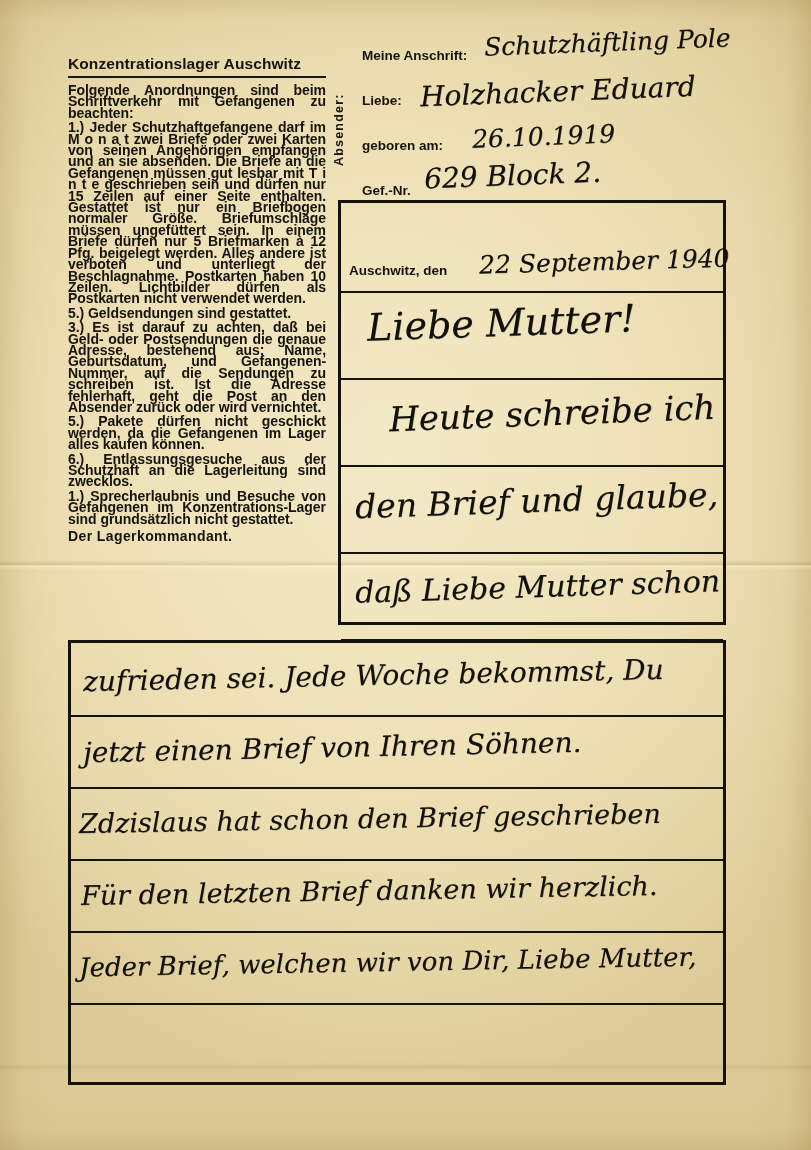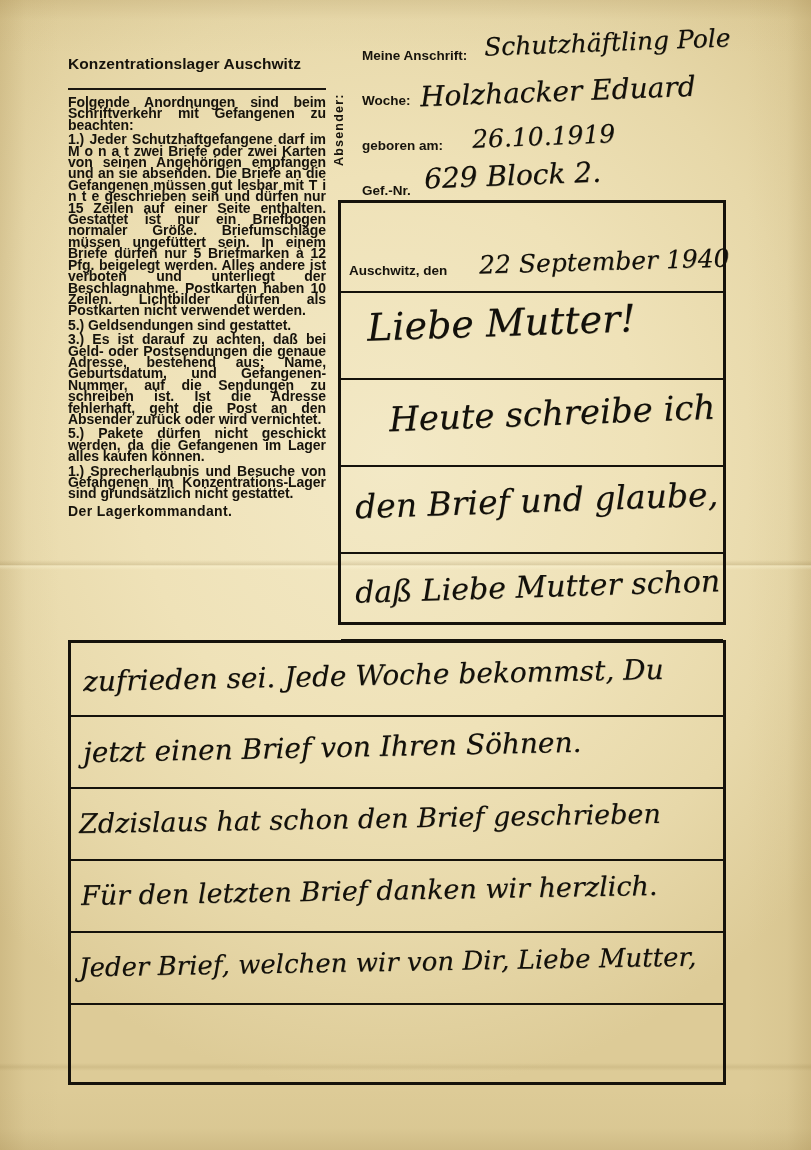--- a/index.html
+++ b/index.html
@@ -57,21 +57,21 @@
     position: absolute;
     left: 68px;
     top: 55px;
     width: 258px;
   }
   .regs-title {
     font-weight: bold;
     font-size: 15.5px;
     letter-spacing: 0.1px;
     border-bottom: 2px solid #1b1710;
-    padding-bottom: 15px;
+    padding-bottom: 3px;
     margin-bottom: 7px;
     white-space: nowrap;
   }
   .regs p {
     margin: 0 0 3px 0;
     font-size: 14px;
     line-height: 11.4px;
     text-align: justify;
     font-weight: bold;
     letter-spacing: -0.05px;
@@ -183,37 +183,38 @@
 <div class="fold"></div>
 <div class="fold2"></div>
 
 <div class="regs">
   <div class="regs-title">Konzentrationslager  Auschwitz</div>
   <p>Folgende Anordnungen sind beim Schriftverkehr mit Gefangenen zu beachten:</p>
   <p>1.) Jeder Schutzhaftgefangene darf im M o n a t zwei Briefe oder zwei Karten von seinen Angehörigen empfangen und an sie absenden. Die Briefe an die Gefangenen müssen gut lesbar mit T i n t e geschrieben sein und dürfen nur 15 Zeilen auf einer Seite enthalten. Gestattet ist nur ein Briefbogen normaler Größe. Briefumschläge müssen ungefüttert sein. In einem Briefe dürfen nur 5 Briefmarken à 12 Pfg. beigelegt werden. Alles andere ist verboten und unterliegt der Beschlagnahme. Postkarten haben 10 Zeilen. Lichtbilder dürfen als Postkarten nicht verwendet werden.</p>
   <p>5.) Geldsendungen sind gestattet.</p>
   <p>3.) Es ist darauf zu achten, daß bei Geld- oder Postsendungen die genaue Adresse, bestehend aus: Name, Geburtsdatum, und Gefangenen-Nummer, auf die Sendungen zu schreiben ist. Ist die Adresse fehlerhaft, geht die Post an den Absender zurück oder wird vernichtet.</p>
   <p>5.) Pakete dürfen nicht geschickt werden, da die Gefangenen im Lager alles kaufen können.</p>
+  <p>6.) Entlassungsgesuche aus der Schutzhaft an die Lagerleitung sind zwecklos.</p>
   <p>1.) Sprecherlaubnis und Besuche von Gefangenen im Konzentrations-Lager sind grundsätzlich nicht gestattet.</p>
   <p class="center">Der Lagerkommandant.</p>
 </div>
 
 <div class="absender">
   <span>Absender:</span>
 </div>
 
 <div class="hdr">
 
   <div class="hdr-row">
     <span class="hdr-label">Meine Anschrift:</span>
     <span class="hdr-hand" style="left:122px; top:-12px; font-size:25px;">Schutzhäftling Pole</span>
   </div>
 
   <div class="hdr-row">
-    <span class="hdr-label">Woche:</span>
+    <span class="hdr-label">Liebe:</span>
     <span class="hdr-hand" style="left:58px; top:-10px; font-size:28px;">Holzhacker Eduard</span>
   </div>
 
   <div class="hdr-row">
     <span class="hdr-label">geboren am:</span>
     <span class="hdr-hand" style="left:110px; top:-8px; font-size:25px;">26.10.1919</span>
   </div>
 
   <div class="hdr-row">
     <span class="hdr-label">Gef.-Nr.</span>

